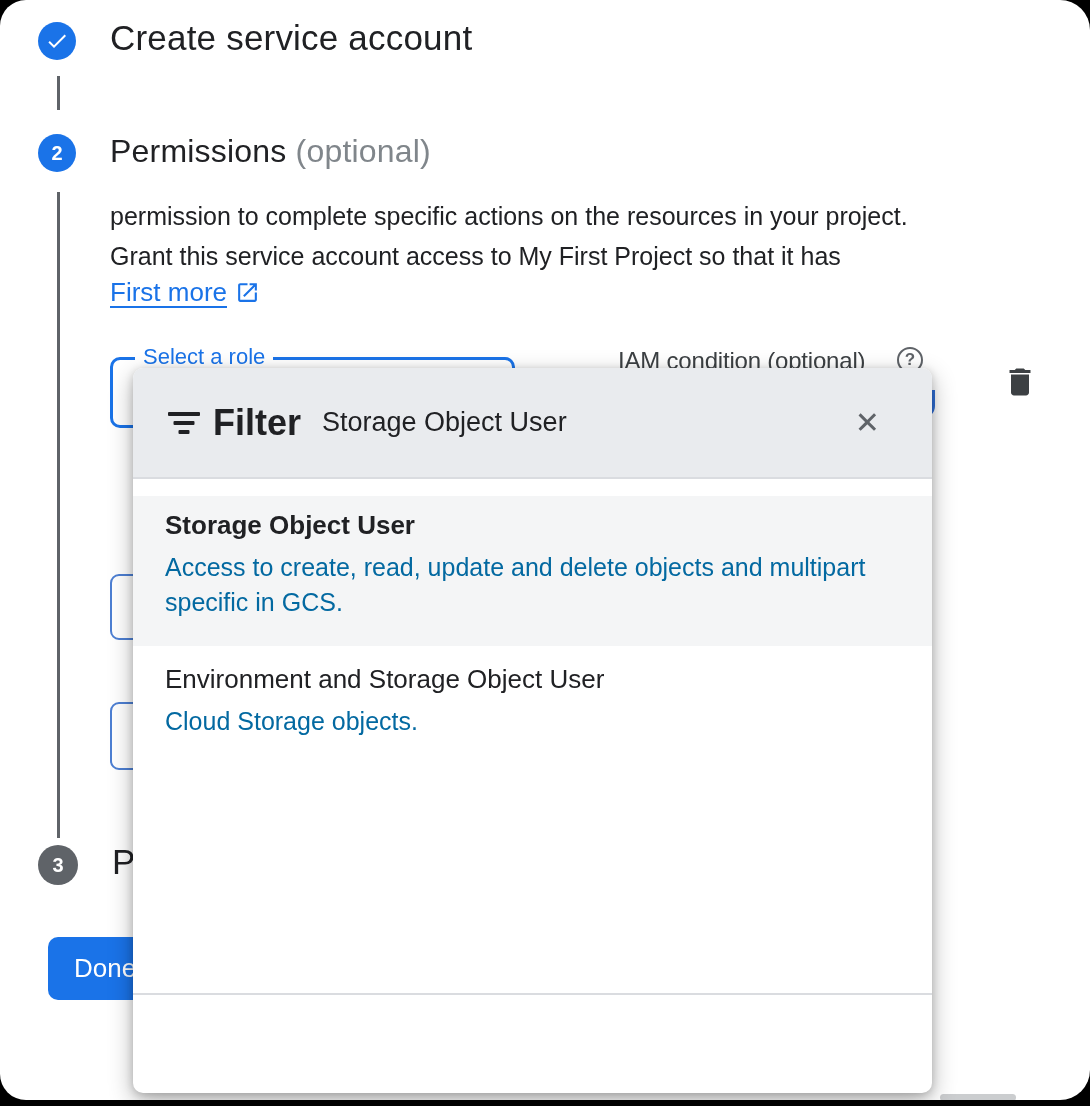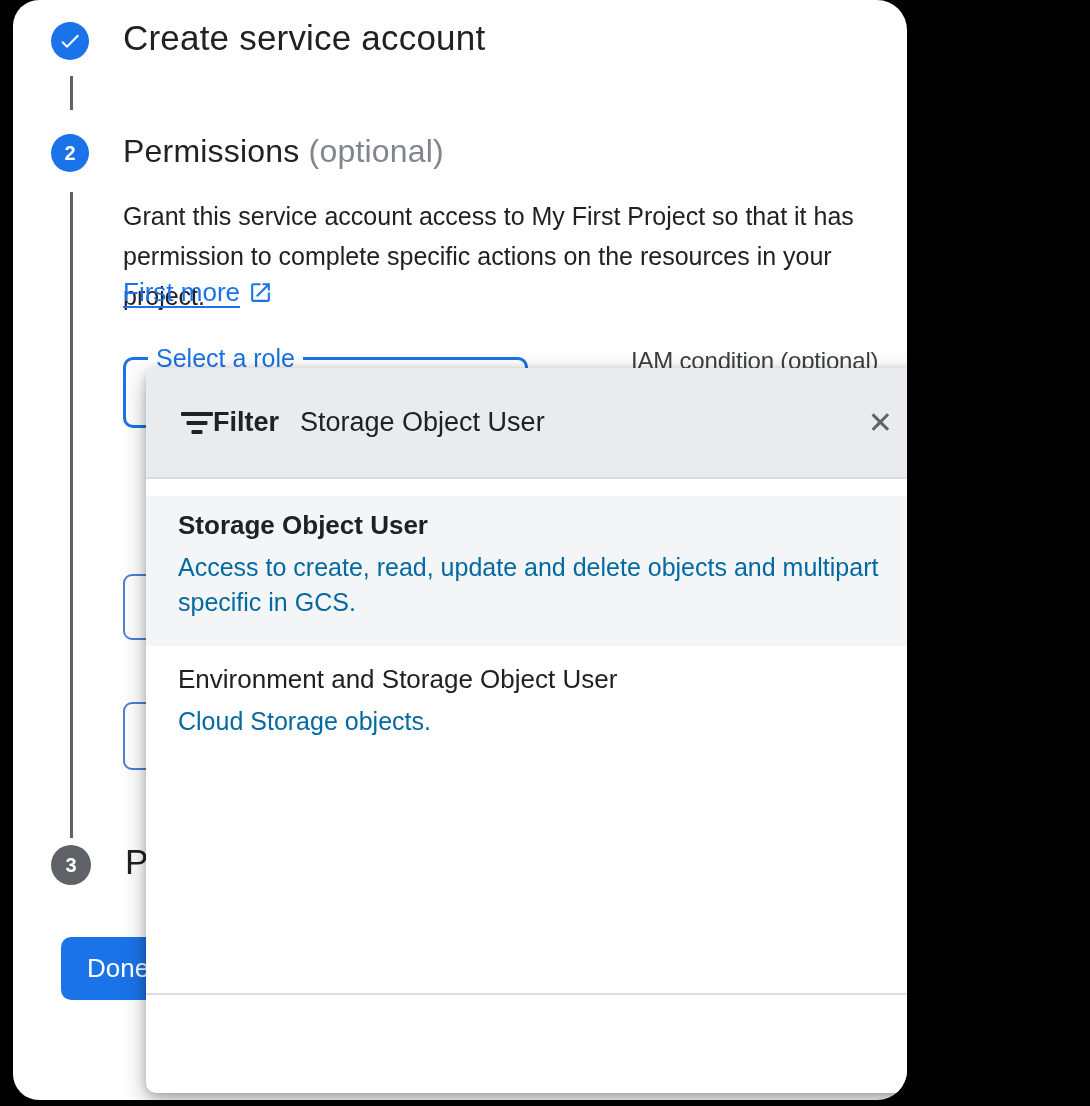--- a/index.html
+++ b/index.html
@@ -1,19 +1,19 @@
 <!DOCTYPE html>
 <html><head>
 <meta charset="utf-8">
 <style>
   * { margin:0; padding:0; box-sizing:border-box; }
   html,body { background:#000; }
   body { font-family:"Liberation Sans","DejaVu Sans",sans-serif; }
   .stage { position:relative; width:1090px; height:1106px; background:#000; overflow:hidden; }
-  .card { position:absolute; left:13px; top:0; width:894px; height:1100px;
+  .card { position:absolute; left:0; top:0; width:1090px; height:1100px;
           background:#fff; border-radius:26px 30px 30px 26px; overflow:hidden; }
 
   
   .step-circle { position:absolute; width:38px; height:38px; border-radius:50%;
                  display:flex; align-items:center; justify-content:center;
                  color:#fff; font-size:20px; font-weight:700; }
   .blue-bg { background:#1a73e8; }
   .gray-bg { background:#5f6368; }
   .connector { position:absolute; left:57px; width:2.5px; background:#5f6368; }
 
@@ -22,21 +22,21 @@
   .section-title .opt { color:#80868b; }
   .section-desc { position:absolute; left:110px; top:196px; font-size:25px; line-height:40px; color:#202124; }
   .learn-more { position:absolute; left:110px; top:277px; display:flex; align-items:center; gap:8px;
                 color:#1a73e8; font-size:26px; cursor:pointer; }
   .learn-more .lm-text { text-decoration:underline; text-underline-offset:5px; text-decoration-thickness:2px; }
 
   
   .role-box { position:absolute; left:110px; top:357px; width:405px; height:71px;
               border:3px solid #1a73e8; border-radius:10px; background:#fff; }
   .role-label { position:absolute; left:135px; top:344px; background:#fff; padding:0 8px;
-                color:#1a73e8; font-size:25px; }
+                color:#1a73e8; font-size:22px; }
   .iam-label { position:absolute; left:618px; top:347px; font-size:24px; color:#3c4043; letter-spacing:-.2px; }
   .help-circle { position:absolute; left:897px; top:347px; width:26px; height:26px; border:2.5px solid #5f6368;
                  border-radius:50%; color:#5f6368; font-size:17px; font-weight:700;
                  display:flex; align-items:center; justify-content:center; }
   .trash { position:absolute; left:1002px; top:364px; width:36px; height:36px; }
 
   
   .hidden-box { position:absolute; left:110px; width:250px; border:2.5px solid #4d7fd3; border-radius:9px; background:#fff; }
   .hb-a { top:574px; height:66px; }
   .hb-b { top:702px; height:68px; }
@@ -57,21 +57,21 @@
   .overlay { position:absolute; left:133px; top:368px; width:799px; height:725px; background:#fff;
              border-radius:10px; box-shadow:0 8px 24px rgba(0,0,0,.30), 0 2px 8px rgba(0,0,0,.18);
              z-index:10; overflow:hidden; }
   .filter-bar { position:absolute; left:0; top:0; width:100%; height:109px; background:#e9ebee;
                 display:flex; align-items:center; padding:0 48px 0 35px; }
   .filter-icon { width:32px; height:26px; position:relative; flex:0 0 auto; }
   .filter-icon i { position:absolute; left:50%; transform:translateX(-50%); height:4.5px; background:#202124; display:block; border-radius:1px; }
   .filter-icon i:nth-child(1){ top:2px; width:32px; }
   .filter-icon i:nth-child(2){ top:11px; width:21px; }
   .filter-icon i:nth-child(3){ top:20px; width:11px; }
-  .filter-label { font-size:27px; font-weight:700; color:#202124; }
+  .filter-label { margin-left:13px; font-size:36px; font-weight:700; color:#202124; }
   .filter-value { margin-left:21px; font-size:27px; color:#202124; }
   .close-x { margin-left:auto; font-size:30px; color:#5f6368; line-height:1; cursor:pointer; padding:4px; }
   .filter-divider { position:absolute; left:0; top:109px; width:100%; height:1.5px; background:#dadce0; }
 
   .result { position:absolute; left:0; width:100%; padding:14px 36px 0 32px; cursor:pointer; }
   .result.hl { background:#f4f5f6; }
   .r1 { top:128px; height:150px; }
   .r2 { top:282px; height:150px; }
   .result .r-title { font-size:26px; color:#202124; margin-bottom:9px; }
   .result.hl .r-title { font-weight:700; }
@@ -97,22 +97,22 @@
     <div class="step-circle blue-bg" style="left:38px; top:134px;">
       <span>2</span>
     </div>
     <div class="section-title">
       <span>Permissions</span>
       <span class="opt">(optional)</span>
     </div>
     <div class="connector" style="top:192px; height:646px;"></div>
 
     <div class="section-desc">
+      <span style="display:block;">permission to complete specific actions on the resources in your project.</span>
       <span style="display:block;">Grant this service account access to My First Project so that it has</span>
-      <span style="display:block;">permission to complete specific actions on the resources in your project.</span>
     </div>
 
     <div class="learn-more">
       <span class="lm-text">First more</span>
       <span style="display:flex;">
         <svg width="25" height="25" viewBox="0 0 24 24">
             <path fill="#1a73e8" d="M19 19H5V5h7V3H5c-1.11 0-2 .9-2 2v14c0 1.1.89 2 2 2h14c1.1 0 2-.9 2-2v-7h-2v7zM14 3v2h3.59l-9.83 9.83 1.41 1.41L19 6.41V10h2V3h-7z"></path>
           </svg>
       </span>
     </div>

